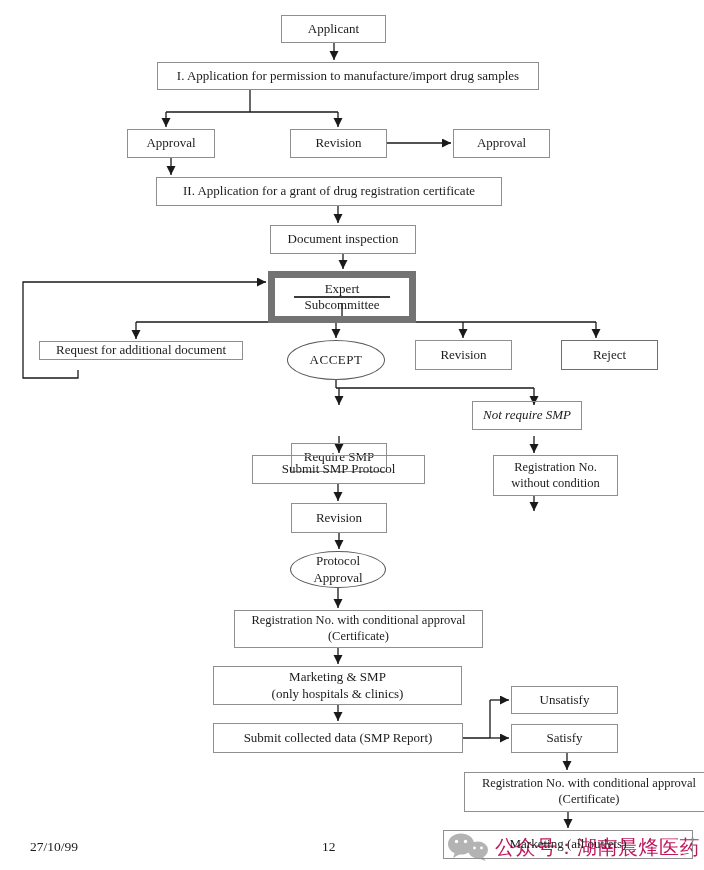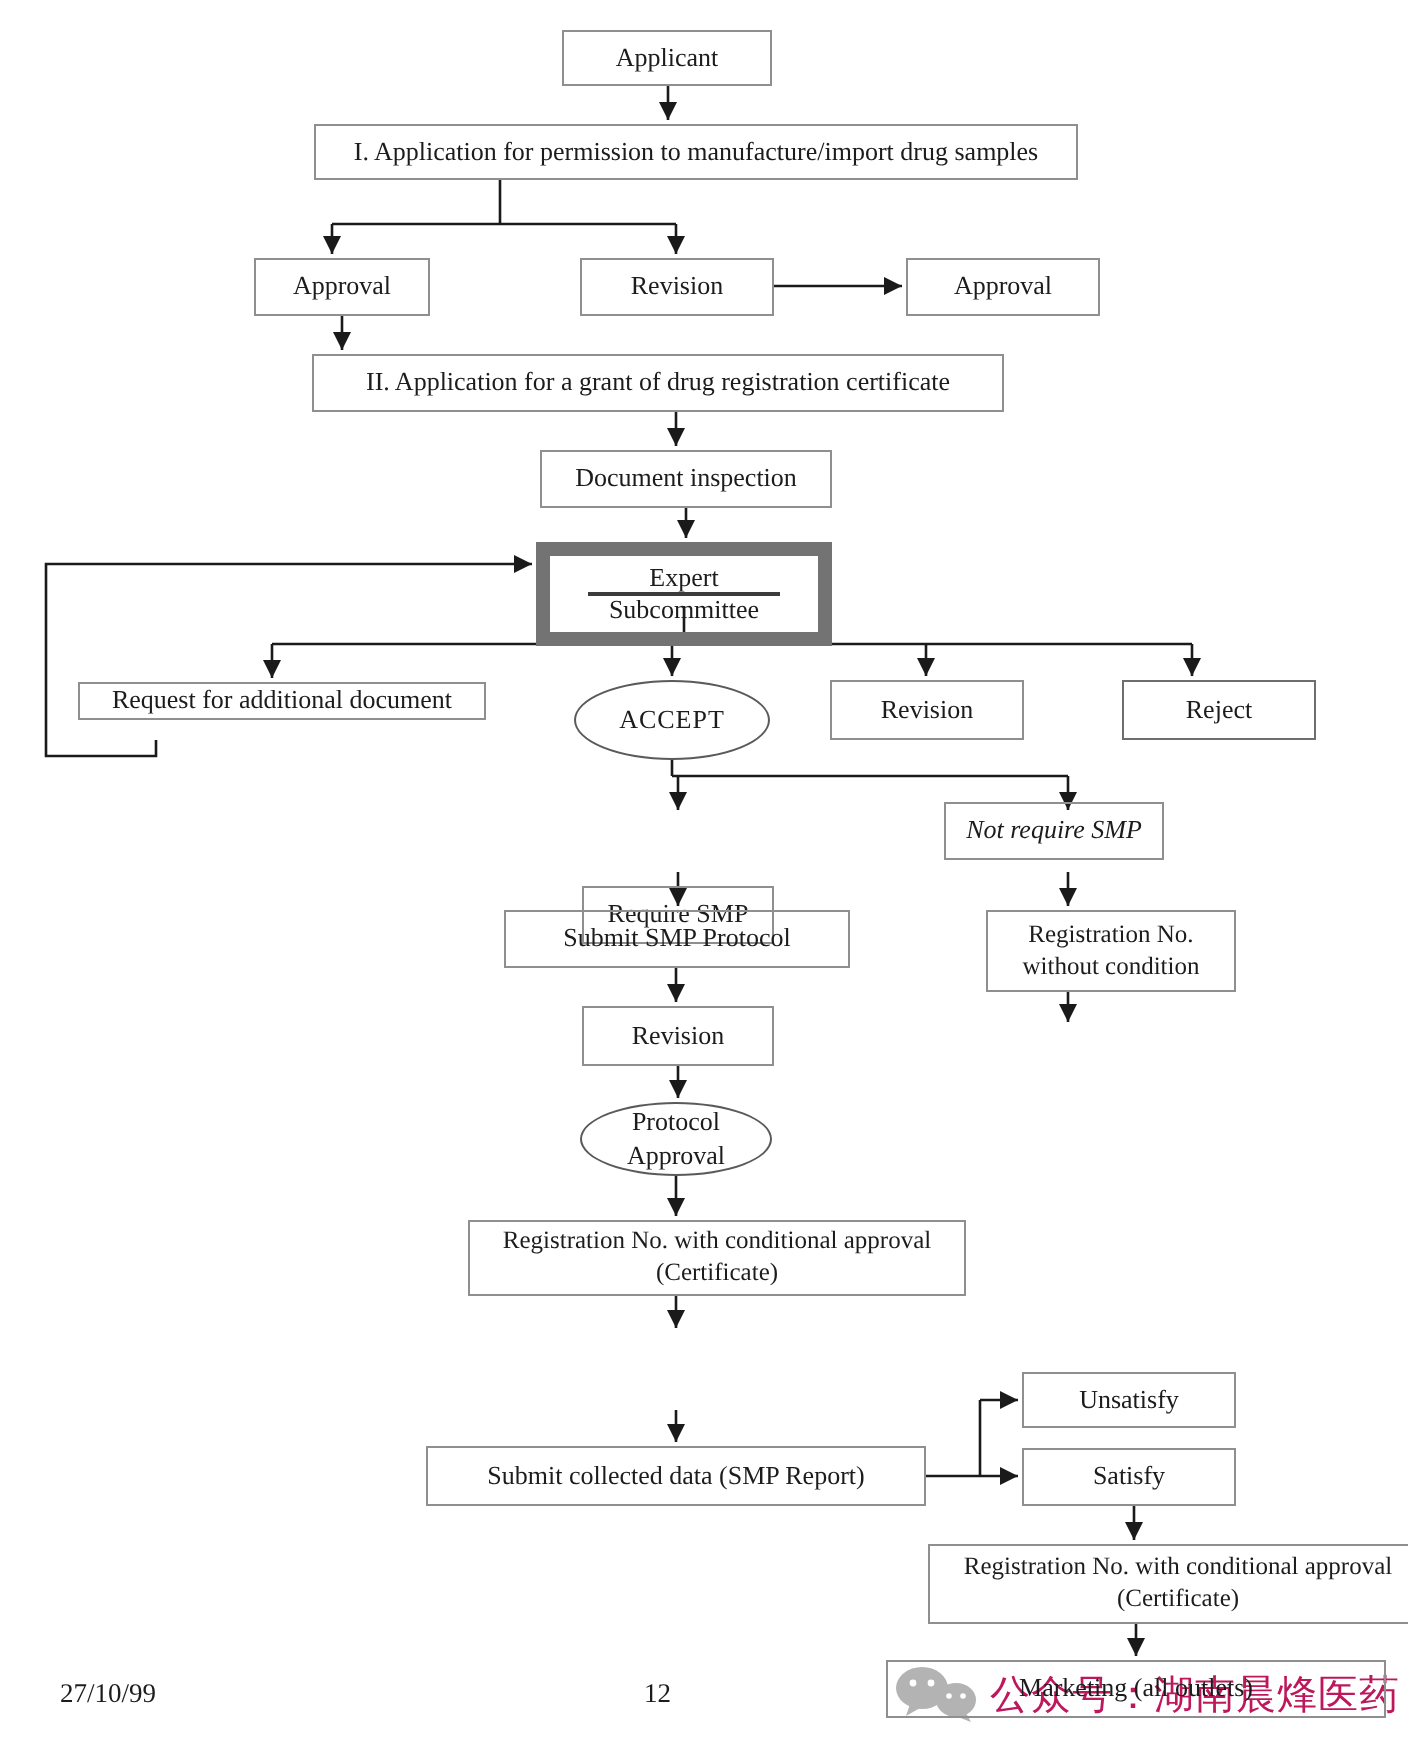--- a/index.html
+++ b/index.html
@@ -150,20 +150,22 @@
 
   <div class="node bx" style="left:291px;top:503px;width:96px;height:30px;">Revision</div>
 
 
   <div class="node ellipse" style="left:290px;top:551px;width:96px;height:37px;">Protocol
 Approval</div>
 
   <div class="node bx small" style="left:213px;top:610px;width:249px;height:38px;">Registration No. with conditional approval
 (Certificate)</div>
 
+  <div class="node bx" style="left:213px;top:666px;width:249px;height:39px;">Marketing &amp; SMP
+(only hospitals &amp; clinics)</div>
 
   <div class="node bx" style="left:213px;top:723px;width:250px;height:30px;">Submit collected data (SMP Report)</div>
 
   <div class="node bx" style="left:511px;top:686px;width:107px;height:28px;">Unsatisfy</div>
 
   <div class="node bx" style="left:511px;top:724px;width:107px;height:29px;">Satisfy</div>
 
   <div class="node bx small" style="left:443px;top:772px;width:250px;height:40px;">Registration No. with conditional approval
 (Certificate)</div>
 

